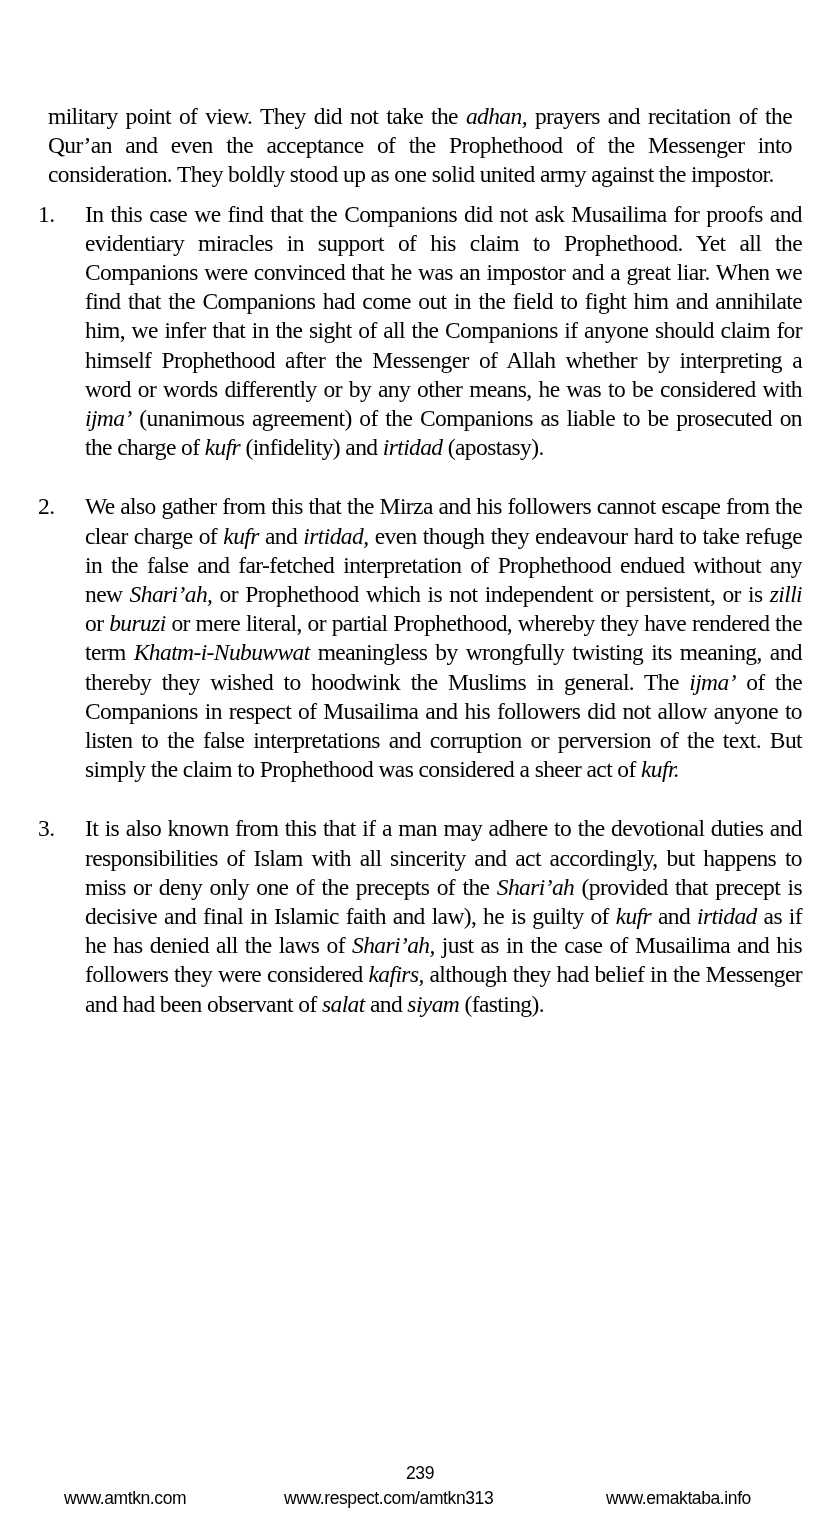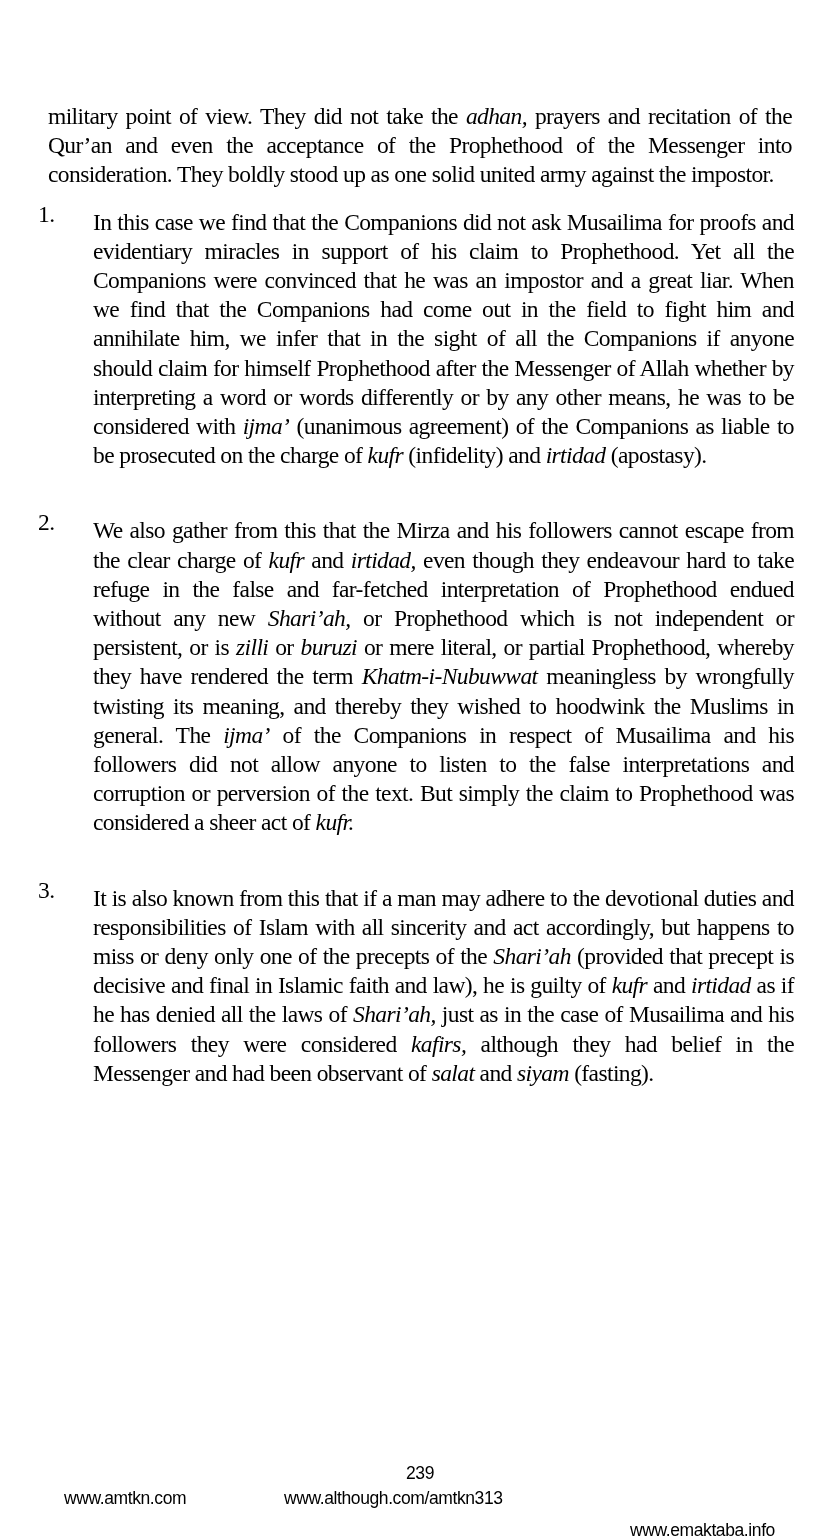--- a/index.html
+++ b/index.html
@@ -6,31 +6,31 @@
   body { width: 840px; height: 1540px; position: relative; overflow: hidden; color: #000; }
   .page {
     position: absolute; left: 38px; top: 92px; width: 764px;
     font-family: "Liberation Serif", serif; font-size: 23.5px; line-height: 29.2px;
     letter-spacing: -0.6px;
   }
   .para { text-align: justify; margin: 10px; }
   .heading { font-weight: bold; margin: 30px 0 30px 0; font-size: 23.5px; }
   .list-item { display: flex; margin-bottom: 30px; }
   .num { width: 47px; flex: none; }
-  .item-text { flex: 1; text-align: justify; margin: 8px; }
+  .item-text { flex: 1; text-align: justify; margin: 0; }
   .indented { margin-left: 47px; text-align: justify; }
   em { font-style: italic; }
   .footer {
     position: absolute; left: 0; width: 840px; font-family: "Liberation Sans", sans-serif;
     font-size: 17.5px; letter-spacing: -0.4px;
   }
   .page-num { top: 1463px; text-align: center; left: 0; width: 840px; }
   .links { top: 1488px; }
   .link { position: absolute; text-align: right; }
-  .l1 { left: 64px; } .l2 { left: 284px; } .l3 { left: 630px; margin-top: 32px; }
+  .l1 { left: 64px; } .l2 { left: 284px; } .l3 { left: 606px; }
 </style>
 </head>
 <body>
 
 <div class="page">
   <p class="para"><span>military point of view. They did not take the </span><em>adhan,</em><span> prayers and recitation of the Qur’an and even the acceptance of the Prophethood of the Messenger into consideration. They boldly stood up as one solid united army against the impostor.</span></p>
 
   <div class="list-item">
     <span class="num">1.</span>
     <p class="item-text"><span>In this case we find that the Companions did not ask Musailima for proofs and evidentiary miracles in support of his claim to Prophethood. Yet all the Companions were convinced that he was an impostor and a great liar. When we find that the Companions had come out in the field to fight him and annihilate him, we infer that in the sight of all the Companions if anyone should claim for himself Prophethood after the Messenger of Allah whether by interpreting a word or words differently or by any other means, he was to be considered with </span><em>ijma’</em><span> (unanimous agreement) of the Companions as liable to be prosecuted on the charge of </span><em>kufr</em><span> (infidelity) and </span><em>irtidad</em><span> (apostasy).</span></p>
@@ -42,15 +42,15 @@
   <div class="list-item">
     <span class="num">3.</span>
     <p class="item-text"><span>It is also known from this that if a man may adhere to the devotional duties and responsibilities of Islam with all sincerity and act accordingly, but happens to miss or deny only one of the precepts of the </span><em>Shari’ah</em><span> (provided that precept is decisive and final in Islamic faith and law), he is guilty of </span><em>kufr</em><span> and </span><em>irtidad</em><span> as if he has denied all the laws of </span><em>Shari’ah,</em><span> just as in the case of Musailima and his followers they were considered </span><em>kafirs,</em><span> although they had belief in the Messenger and had been observant of </span><em>salat</em><span> and </span><em>siyam</em><span> (fasting).</span></p>
   </div>
 
 </div>
 
 <div class="footer page-num">239</div>
 <div class="footer links">
   <span class="link l1">www.amtkn.com</span>
-  <span class="link l2">www.although.com/amtkn313</span>
+  <span class="link l2">www.respect.com/amtkn313</span>
   <span class="link l3">www.emaktaba.info</span>
 </div>
 
 </body></html>

